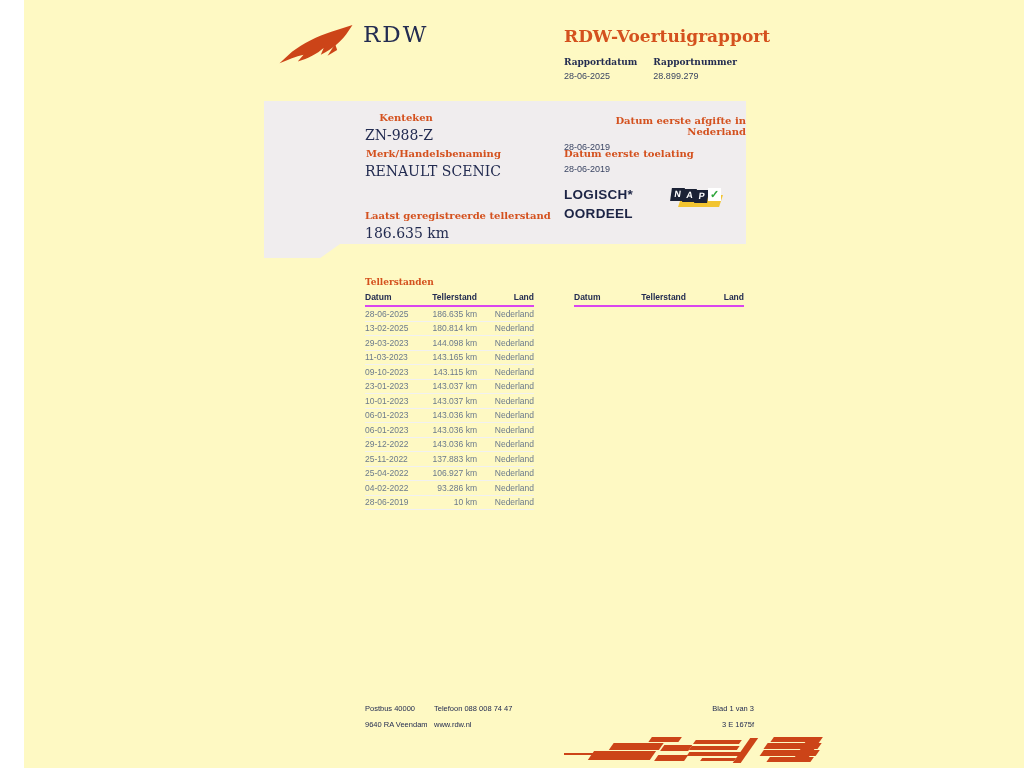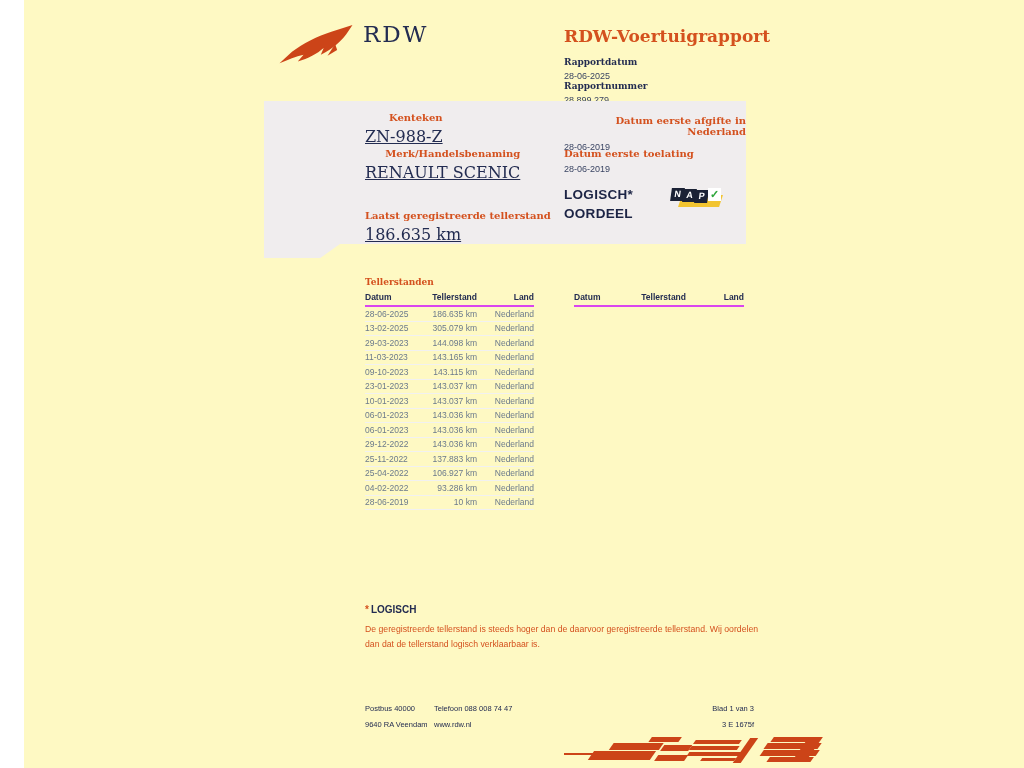--- a/index.html
+++ b/index.html
@@ -6,32 +6,32 @@
   html, body { width: 1024px; height: 768px; background: #ffffff; }
   body { font-family: "Liberation Sans", sans-serif; }
   .page { position: relative; width: 1024px; height: 768px; overflow: hidden; background: #fef9c3; margin-left: 24px; }
 
   
   .logo-svg { position: absolute; left: 252px; top: 23px; width: 80px; height: 48px; }
   .logo-text { position: absolute; left: 339px; top: 21px; font-family: "DejaVu Serif", serif;
                font-size: 23px; color: #232C51; letter-spacing: 2px; }
   .report-title { position: absolute; left: 540px; top: 26px; font-family: "DejaVu Serif", serif;
                   font-weight: bold; font-size: 17px; color: #D4511E; }
-  .report-meta { position: absolute; left: 540px; top: 57px; display: flex; flex-direction: column; }
+  .report-meta { position: absolute; left: 540px; top: 57px; display: flex; }
   .meta-col { margin-right: 16px; }
   .meta-label { font-size: 9px; font-weight: bold; color: #232C51; font-family: "DejaVu Serif", serif; }
   .meta-value { font-size: 9px; color: #3A4563; margin-top: 4px; }
 
   
   .panel { position: absolute; left: 240px; top: 101px; width: 482px; height: 143px; background: #F0EDEE; }
   .panel-tab { position: absolute; left: 0; top: 143px; width: 76px; height: 14px; background: #F0EDEE;
                clip-path: polygon(0 0, 100% 0, 74% 100%, 0 100%); }
   .fld { position: absolute; }
   .fld-label { font-size: 10px; font-weight: bold; color: #D4511E; font-family: "DejaVu Serif", serif; text-align: right; }
-  .fld-value-lg { font-family: "DejaVu Serif", serif; font-size: 16px; color: #232C51; margin-top: 4px; text-decoration: underline; }
+  .fld-value-lg { font-family: "DejaVu Serif", serif; font-size: 14px; color: #232C51; margin-top: 4px; }
   .fld-value-sm { font-size: 9px; color: #3A4563; margin-top: 5px; }
   .oordeel { position: absolute; left: 300px; top: 84px; font-size: 13.5px; font-weight: bold;
              color: #1C2445; line-height: 19px; letter-spacing: 0.3px; }
 
   
   .nap { position: absolute; left: 407px; top: 85px; width: 54px; height: 26px; }
   .nap-yellow { position: absolute; left: 9px; top: 9px; width: 41px; height: 12px; background: #F2C430;
                 transform: skewX(-18deg); }
   .nap-letter { position: absolute; width: 13px; height: 13px; background: #1B2235; color: #fff;
                 font-size: 9px; font-weight: bold; text-align: center; line-height: 13px;
@@ -145,21 +145,21 @@
       </div>
       <div>
     <div class="tbl-row">
       <div class="c-datum">28-06-2025</div>
       <div class="c-teller">186.635 km</div>
       <div class="c-land">Nederland</div>
     </div>
 
     <div class="tbl-row">
       <div class="c-datum">13-02-2025</div>
-      <div class="c-teller">305.079 km</div>
+      <div class="c-teller">180.814 km</div>
       <div class="c-land">Nederland</div>
     </div>
 
     <div class="tbl-row">
       <div class="c-datum">29-03-2023</div>
       <div class="c-teller">144.098 km</div>
       <div class="c-land">Nederland</div>
     </div>
 
     <div class="tbl-row">
@@ -232,24 +232,20 @@
 
     <div class="tbl tbl-2">
       <div class="tbl-head">
         <div class="c-datum">Datum</div>
         <div class="c-teller">Tellerstand</div>
         <div class="c-land">Land</div>
       </div>
     </div>
   </div>
 
-  <div class="footnote">
-    <div class="fn-title"><span class="fn-marker">*</span><span>LOGISCH</span></div>
-    <div class="fn-text">De geregistreerde tellerstand is steeds hoger dan de daarvoor geregistreerde tellerstand. Wij oordelen dan dat de tellerstand logisch verklaarbaar is.</div>
-  </div>
 
   <div class="footer">
     <div class="footer-block-1">
       <div class="footer-line">Postbus 40000</div>
       <div class="footer-line">9640 RA Veendam</div>
     </div>
     <div class="footer-block-2">
       <div class="footer-line">Telefoon 088 008 74 47</div>
       <div class="footer-line">www.rdw.nl</div>
     </div>

